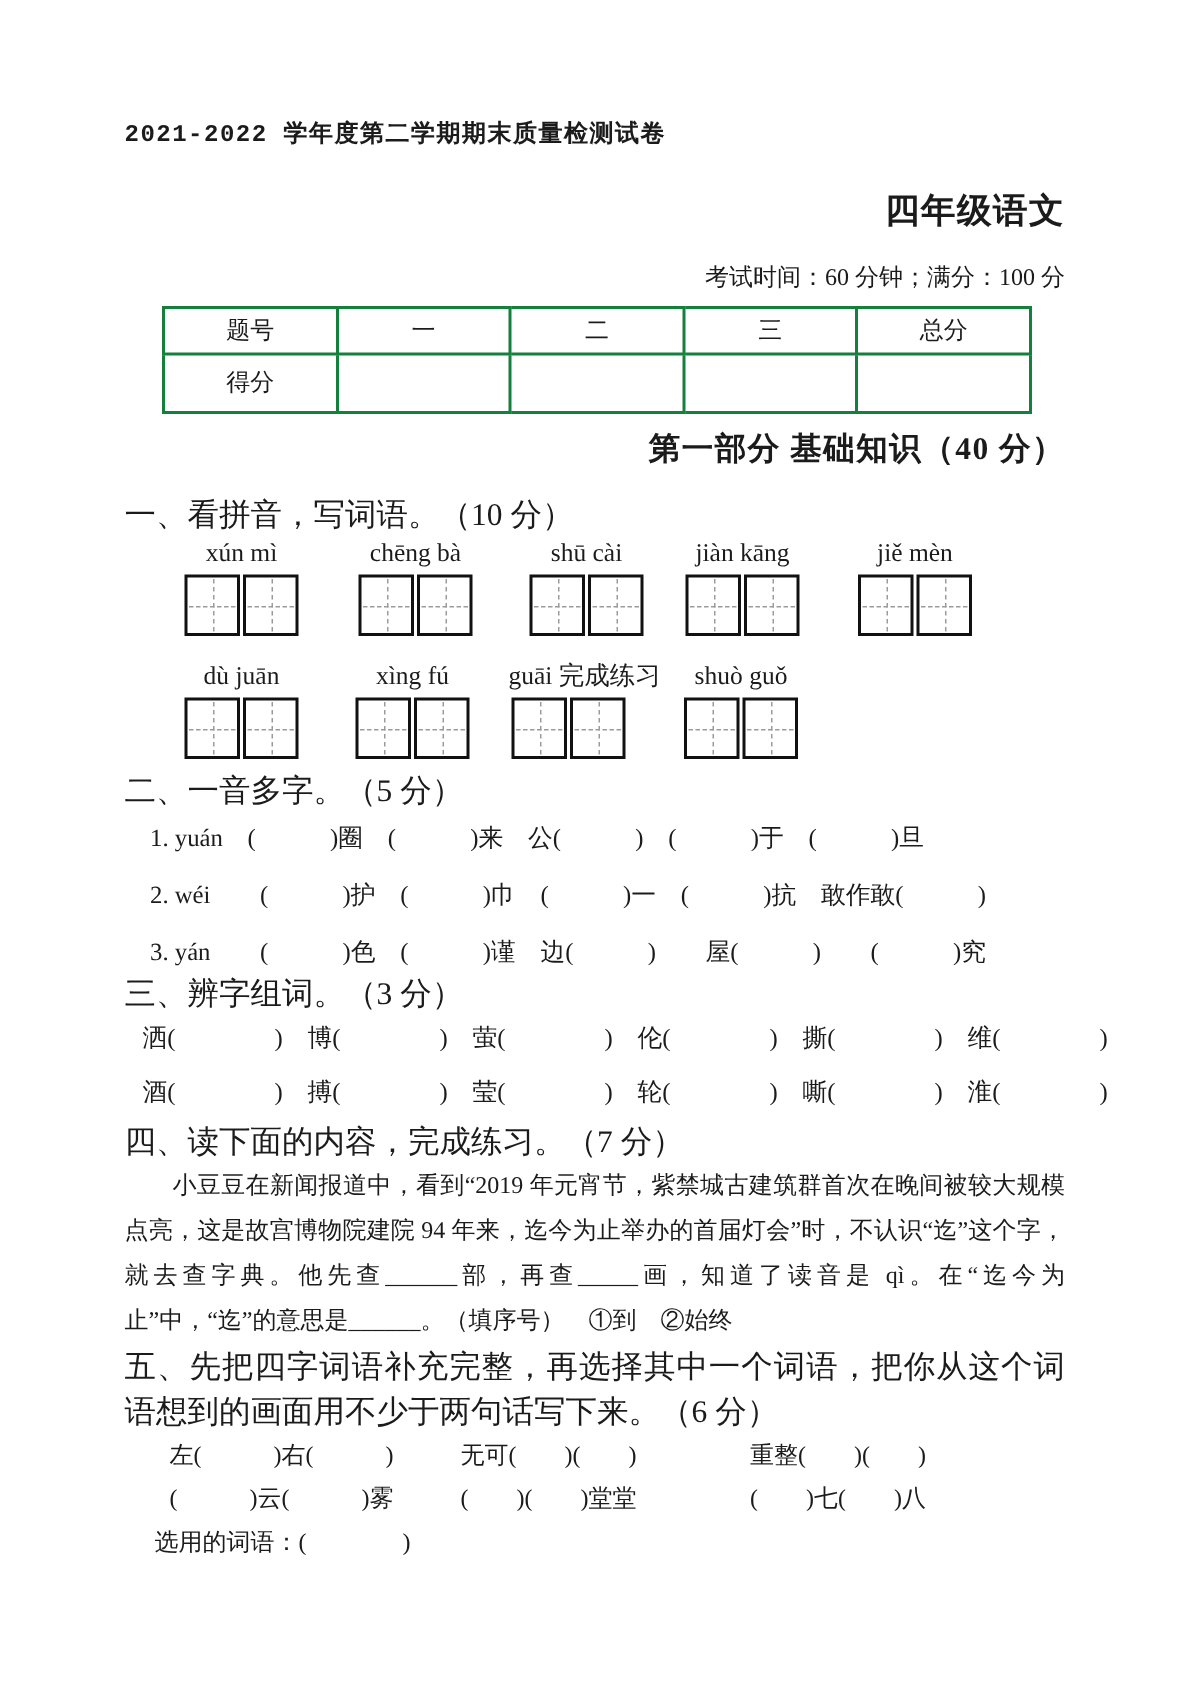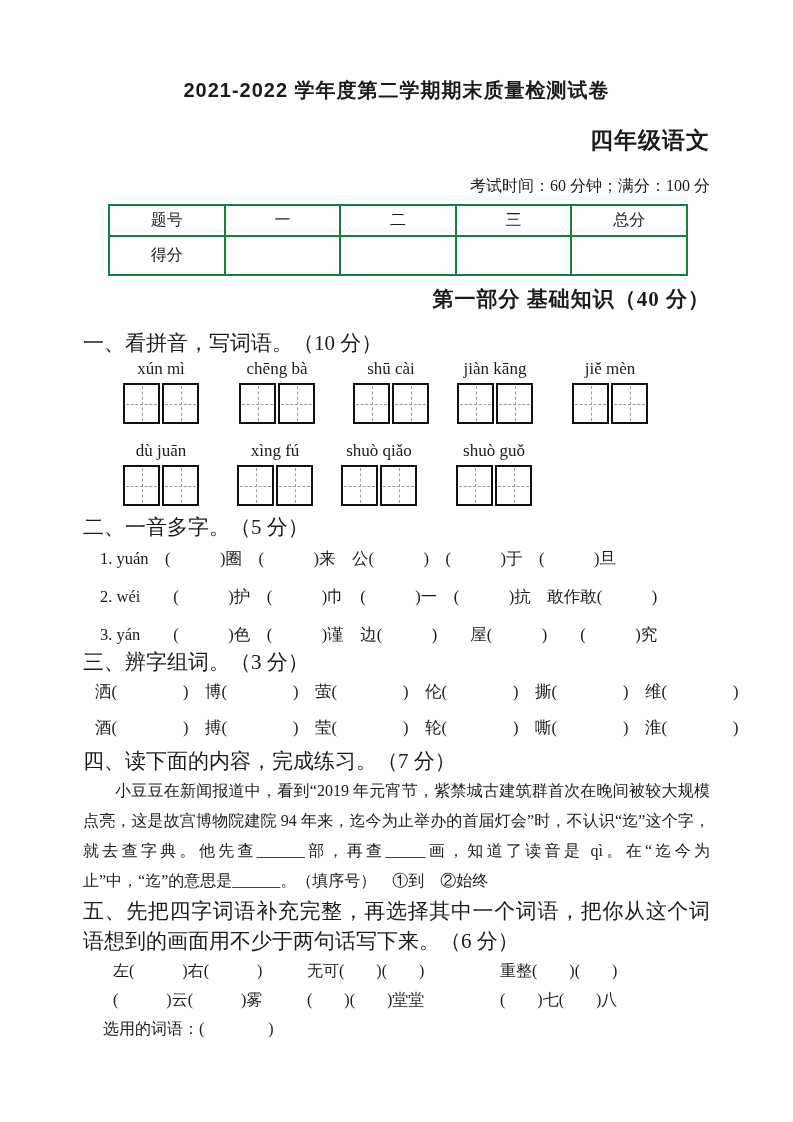--- a/index.html
+++ b/index.html
@@ -8,23 +8,23 @@
     position:relative;
     width:793px; height:1122px;
     margin:0 auto;
     background:#ffffff;
     color:#1b1b1b;
     font-family:"Liberation Serif","DejaVu Serif",serif;
     padding:76px 83px 0 83px;
     overflow:hidden;
   }
   .doc-title {
-    font-family:Liberation Sans, sans-serif;
-    font-weight:700; font-size:20px; line-height:28px;
-    text-align:center; letter-spacing:1px;
+    font-family:Liberation Mono, monospace;
+    font-weight:700; font-size:16px; line-height:28px;
+    text-align:left; letter-spacing:1px;
   }
   .doc-subtitle {
     font-family:"Liberation Sans","DejaVu Sans",sans-serif;
     font-weight:700; font-size:23px; line-height:32px;
     text-align:right; margin-top:20px; letter-spacing:1px;
   }
   .exam-info {
     font-size:16px; line-height:24px; text-align:right; margin-top:18px;
   }
   table.score-table {
@@ -161,21 +161,21 @@
         </div>
     </div>
     <div class="pin-group g3">
       <div class="pin-label">xìng fú</div>
       <div class="boxes">
           <span class="tian"></span>
           <span class="tian"></span>
         </div>
     </div>
     <div class="pin-group g4">
-      <div class="pin-label">shuò qiǎo</div>
+      <div class="pin-label">guāi 完成练习</div>
       <div class="boxes">
           <span class="tian"></span>
           <span class="tian"></span>
         </div>
     </div>
     <div class="pin-group g5">
       <div class="pin-label">shuò guǒ</div>
       <div class="boxes">
           <span class="tian"></span>
           <span class="tian"></span>

